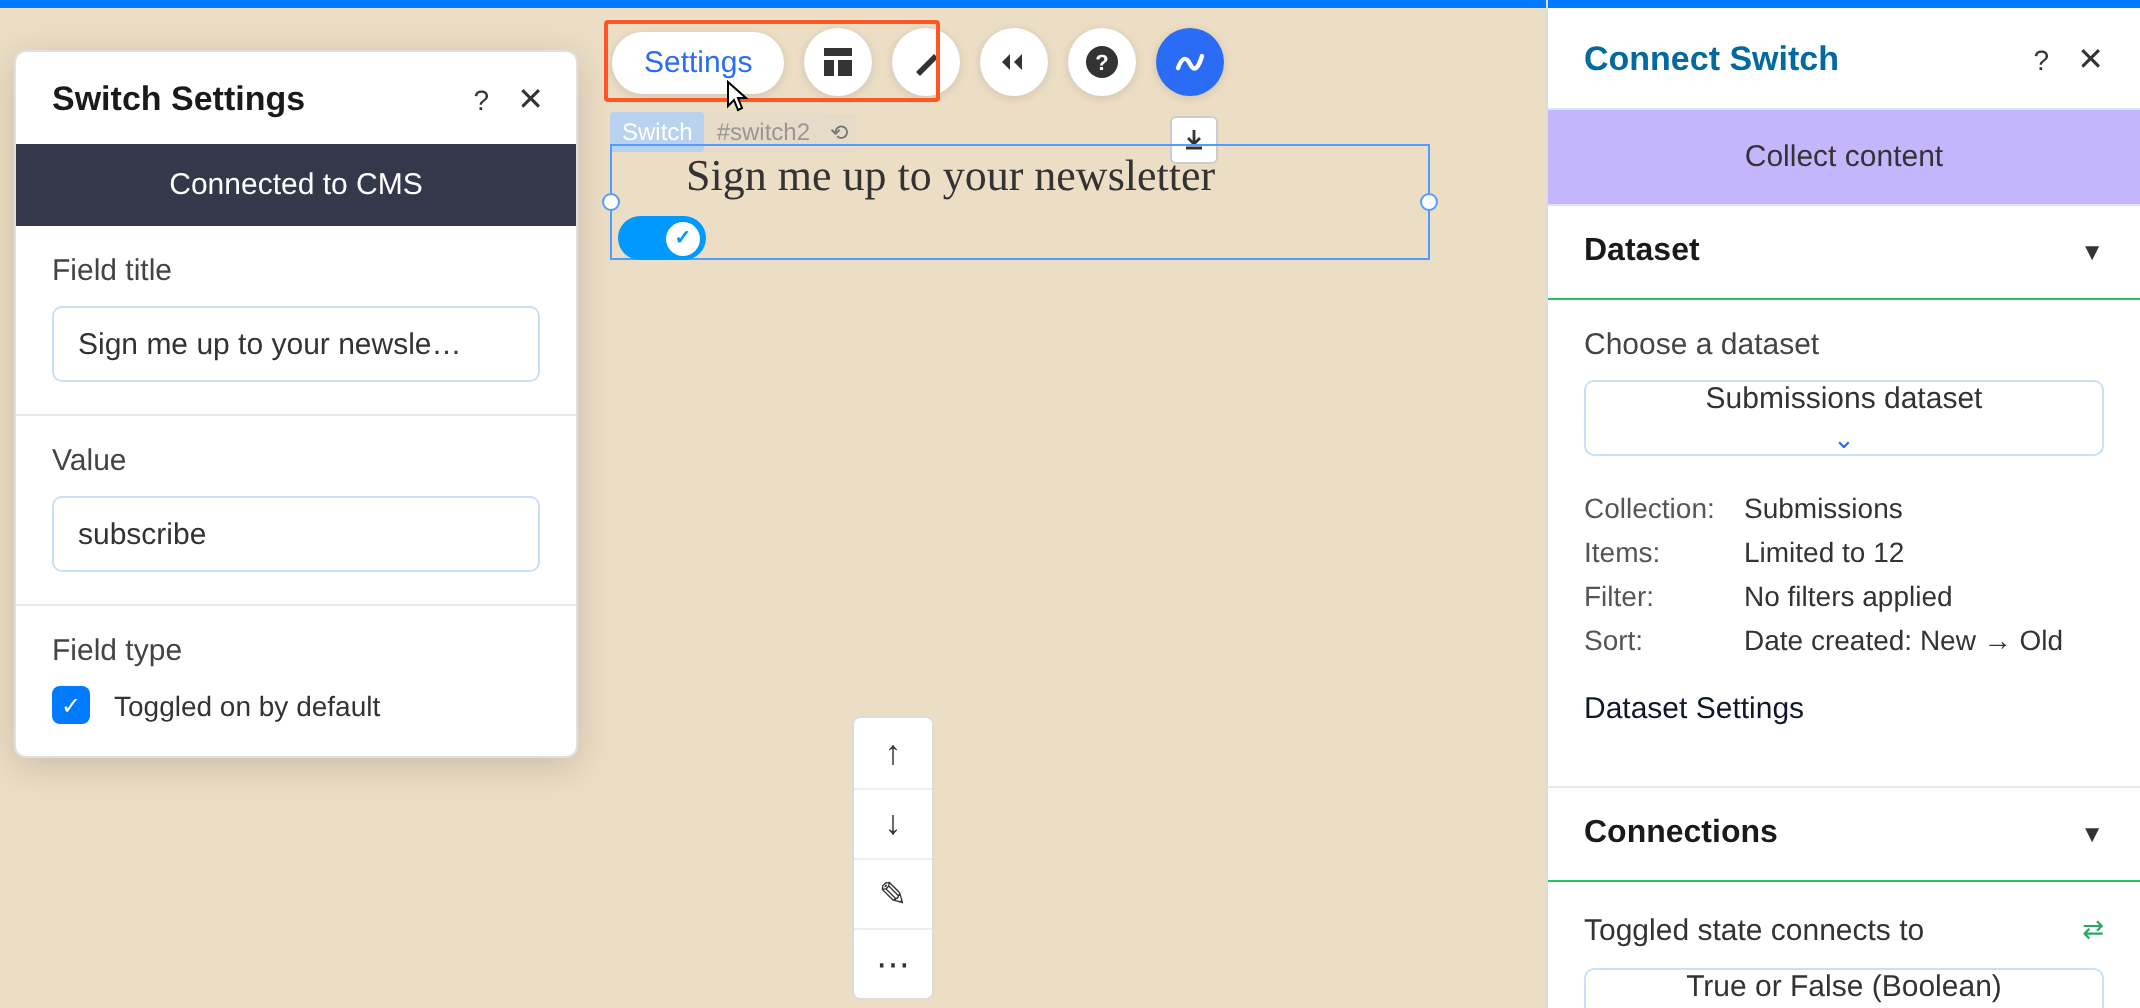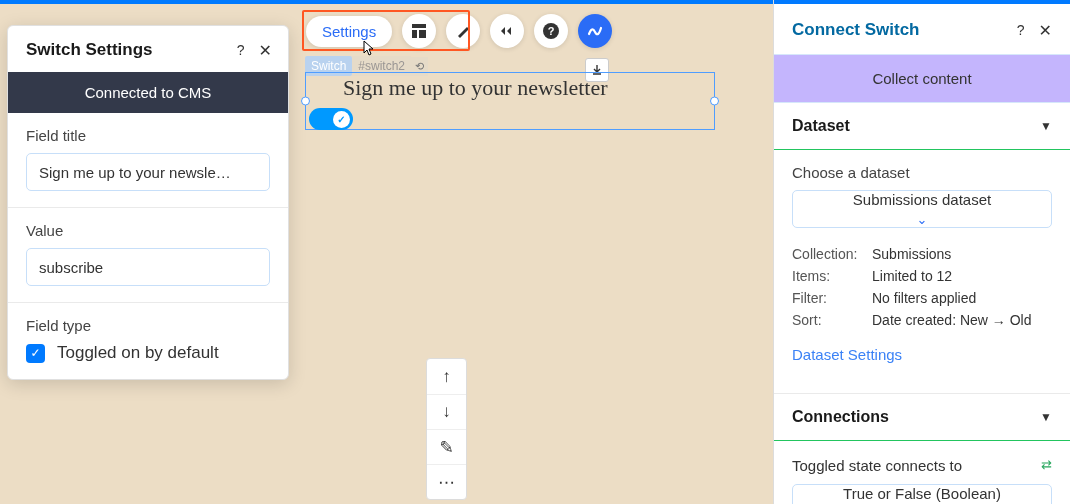--- a/index.html
+++ b/index.html
@@ -14,21 +14,21 @@
   .panel-header-actions { display: flex; gap: 14px; align-items: center; }
   .help-icon, .close-icon, .connect-help, .connect-close { cursor: pointer; color: #333; font-size: 14px; }
   .close-icon, .connect-close { font-size: 16px; }
   .cms-banner { background: #33394a; color: #fff; text-align: center; padding: 12px 0; font-size: 15px; }
   .section { padding: 14px 18px 16px; border-bottom: 1px solid #eaeaea; }
   .section:last-child { border-bottom: none; }
   .field-label { font-size: 15px; color: #444; margin-bottom: 9px; }
   .input-box { width: 100%; height: 38px; border: 1px solid #c7dff9; border-radius: 5px; padding: 0 12px; font-size: 15px; color: #333; background: #fff; display: flex; align-items: center; white-space: nowrap; overflow: hidden; text-overflow: ellipsis; }
   .checkbox-row { display: flex; align-items: center; gap: 12px; margin-top: 4px; }
   .checkbox-box { width: 19px; height: 19px; background: #007aff; border-radius: 4px; display: flex; align-items: center; justify-content: center; color: #fff; font-size: 12px; }
-  .checkbox-label { font-size: 17px; color: #333; }
+  .checkbox-label { font-size: 14px; color: #333; }
   
   
   .floating-toolbar { position: absolute; left: 306px; top: 14px; display: flex; gap: 10px; align-items: center; }
   .highlight-box { position: absolute; left: 302px; top: 10px; width: 168px; height: 41px; border: 2px solid #ff5722; border-radius: 2px; z-index: 1; pointer-events: none; }
   .tool-settings { background: #fff; border-radius: 18px; padding: 7px 16px; font-size: 15px; color: #2a6cf6; cursor: pointer; box-shadow: 0 1px 5px rgba(0,0,0,0.12); }
   .tool-btn { width: 34px; height: 34px; border-radius: 50%; background: #fff; display: flex; align-items: center; justify-content: center; cursor: pointer; box-shadow: 0 1px 5px rgba(0,0,0,0.12); color: #333; }
   .tool-btn.active { background: #2a6cf6; color: #fff; }
   .cursor-point { position: absolute; left: 360px; top: 40px; font-size: 15px; z-index: 2; pointer-events: none; }
   
   
@@ -58,21 +58,21 @@
   .collect-row { background: #c4b5fd; border-top:1px solid #d6e7fa; border-bottom:1px solid #d6e7fa; text-align:center; padding: 15px 0; font-size: 15px; color: #333; }
   .group-header { display:flex; align-items:center; padding: 14px 18px; border-bottom: 1px solid #22c55e; cursor:pointer; }
   .group-title { font-weight: 700; font-size: 16px; color: #1a1a1a; flex:1; }
   .caret { font-size: 12px; color: #333; }
   .group-body { padding: 14px 18px 19px; border-bottom: 1px solid #eaeaea; }
   .select-box { width: 100%; height: 38px; border:1px solid #c7dff9; border-radius: 5px; display:flex; align-items:center; padding: 0 12px; font-size: 15px; color:#333; justify-content: space-between; cursor: pointer; flex-direction: column; }
   .chev { color: #2a6cf6; font-size: 13px; }
   .meta-row { display:flex; font-size:14px; color:#333; margin: 6px 0; }
   .meta-key { width: 80px; color:#555; }
   .meta-val { flex:1; }
-  .ds-link { color:#3b82f6; font-size:15px; margin-top: 12px; display:inline-block; cursor:pointer; }
+  .ds-link { color:#0f172a; font-size:15px; margin-top: 12px; display:inline-block; cursor:pointer; }
   .conn-body { padding: 16px 18px 8px; }
   .conn-label-row { display:flex; align-items:flex-start; justify-content:space-between; font-size:15px; color:#333; margin-bottom: 10px; }
   .swap-icon { color:#2aa85f; font-size:13px; }
 </style>
 </head>
 <body>
 
 <div class="canvas">
   <div class="canvas-topbar"></div>
 

